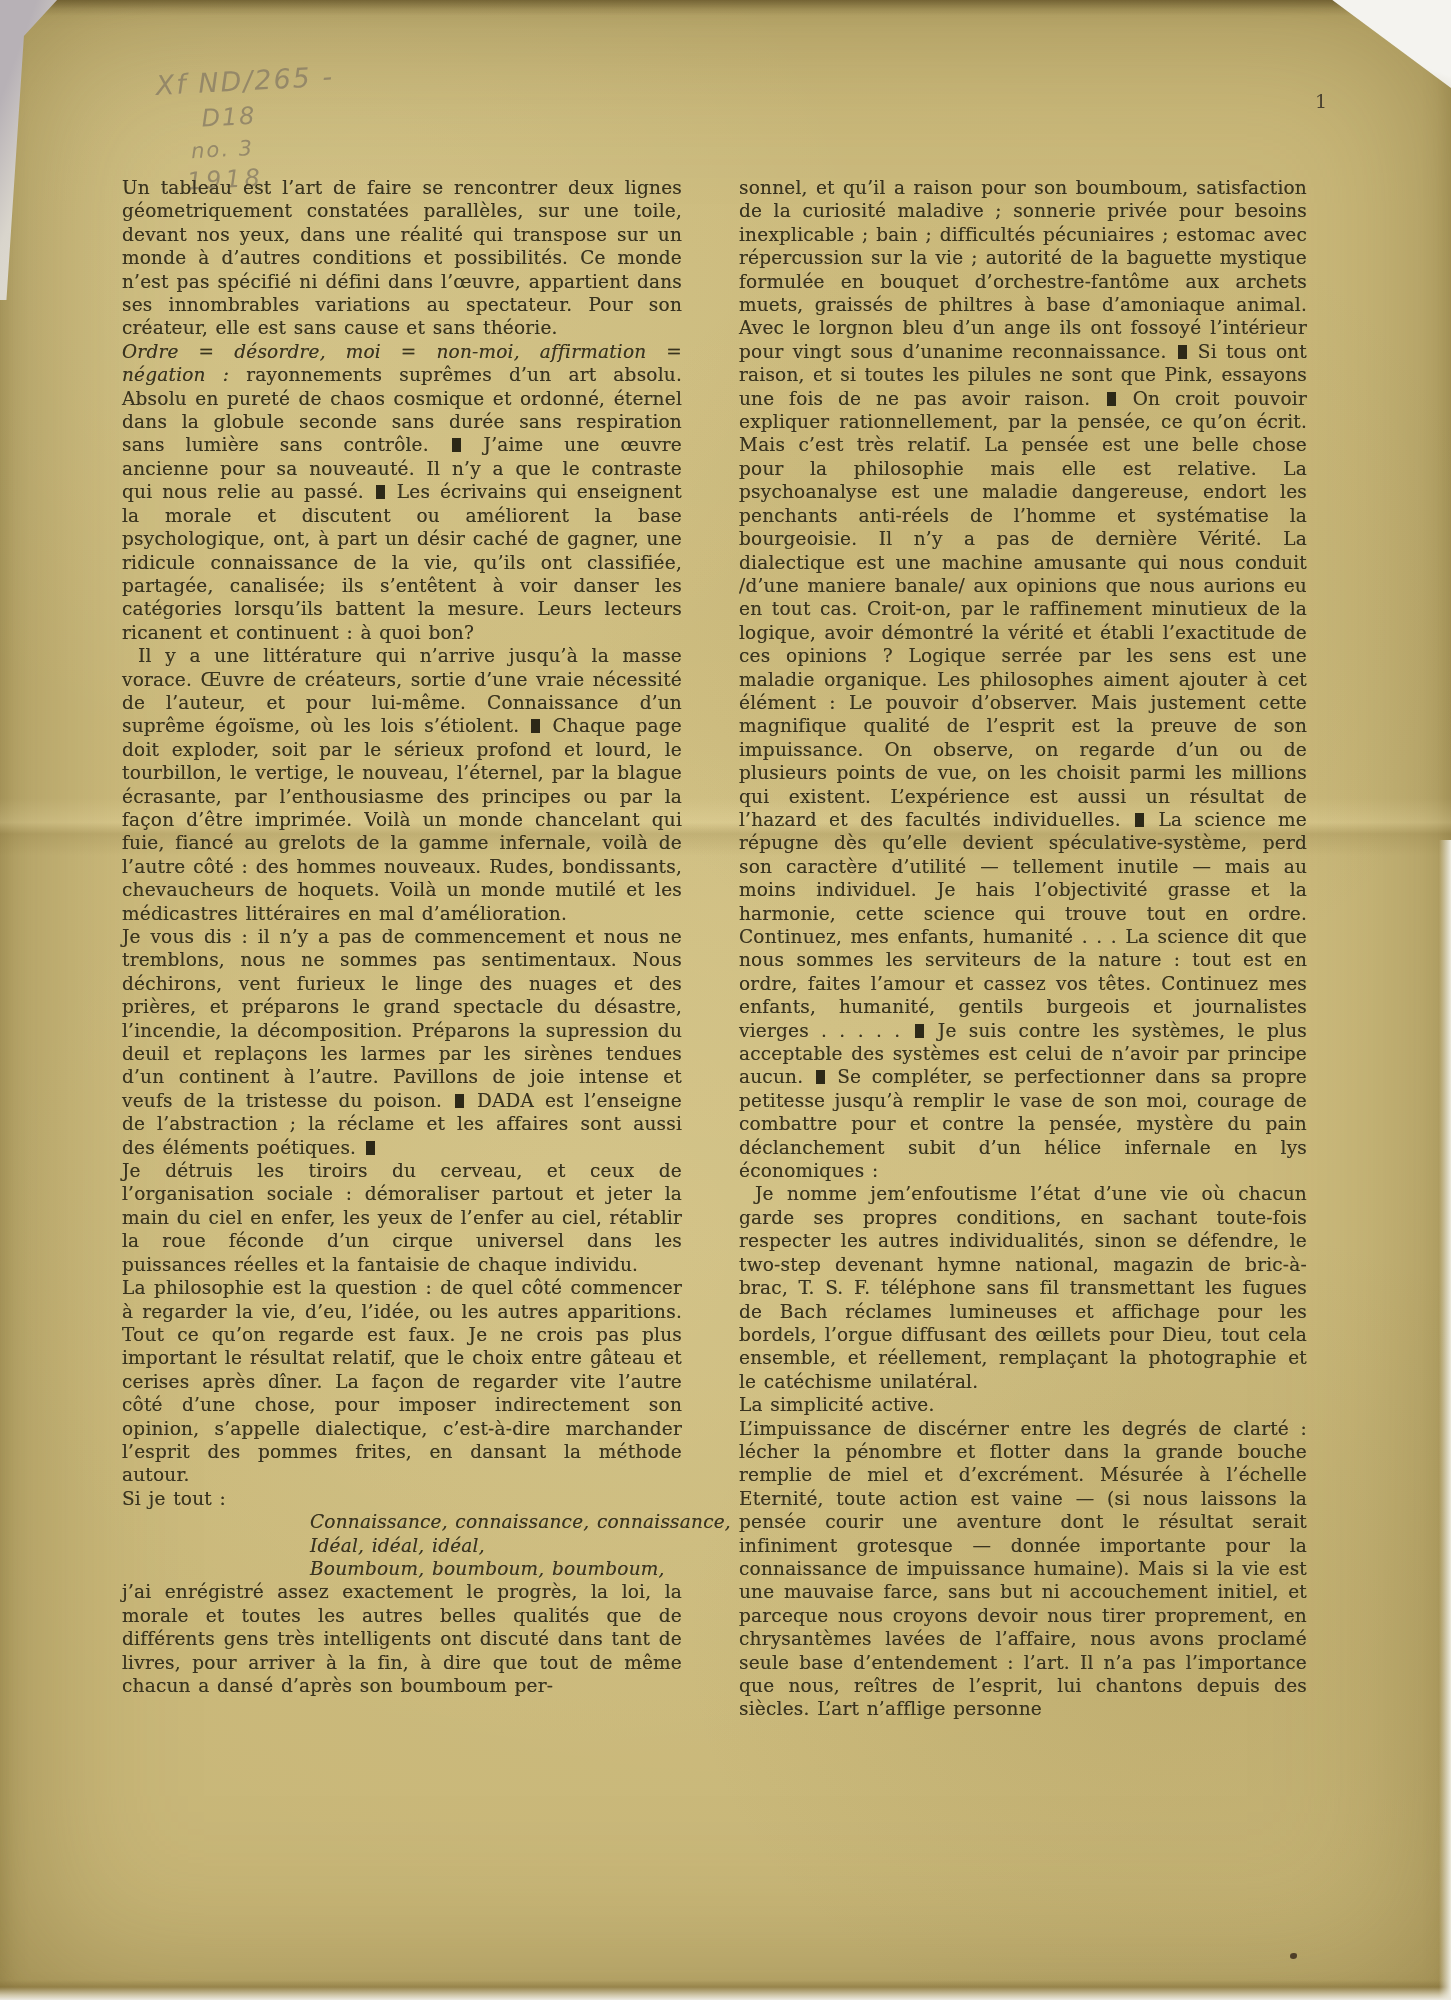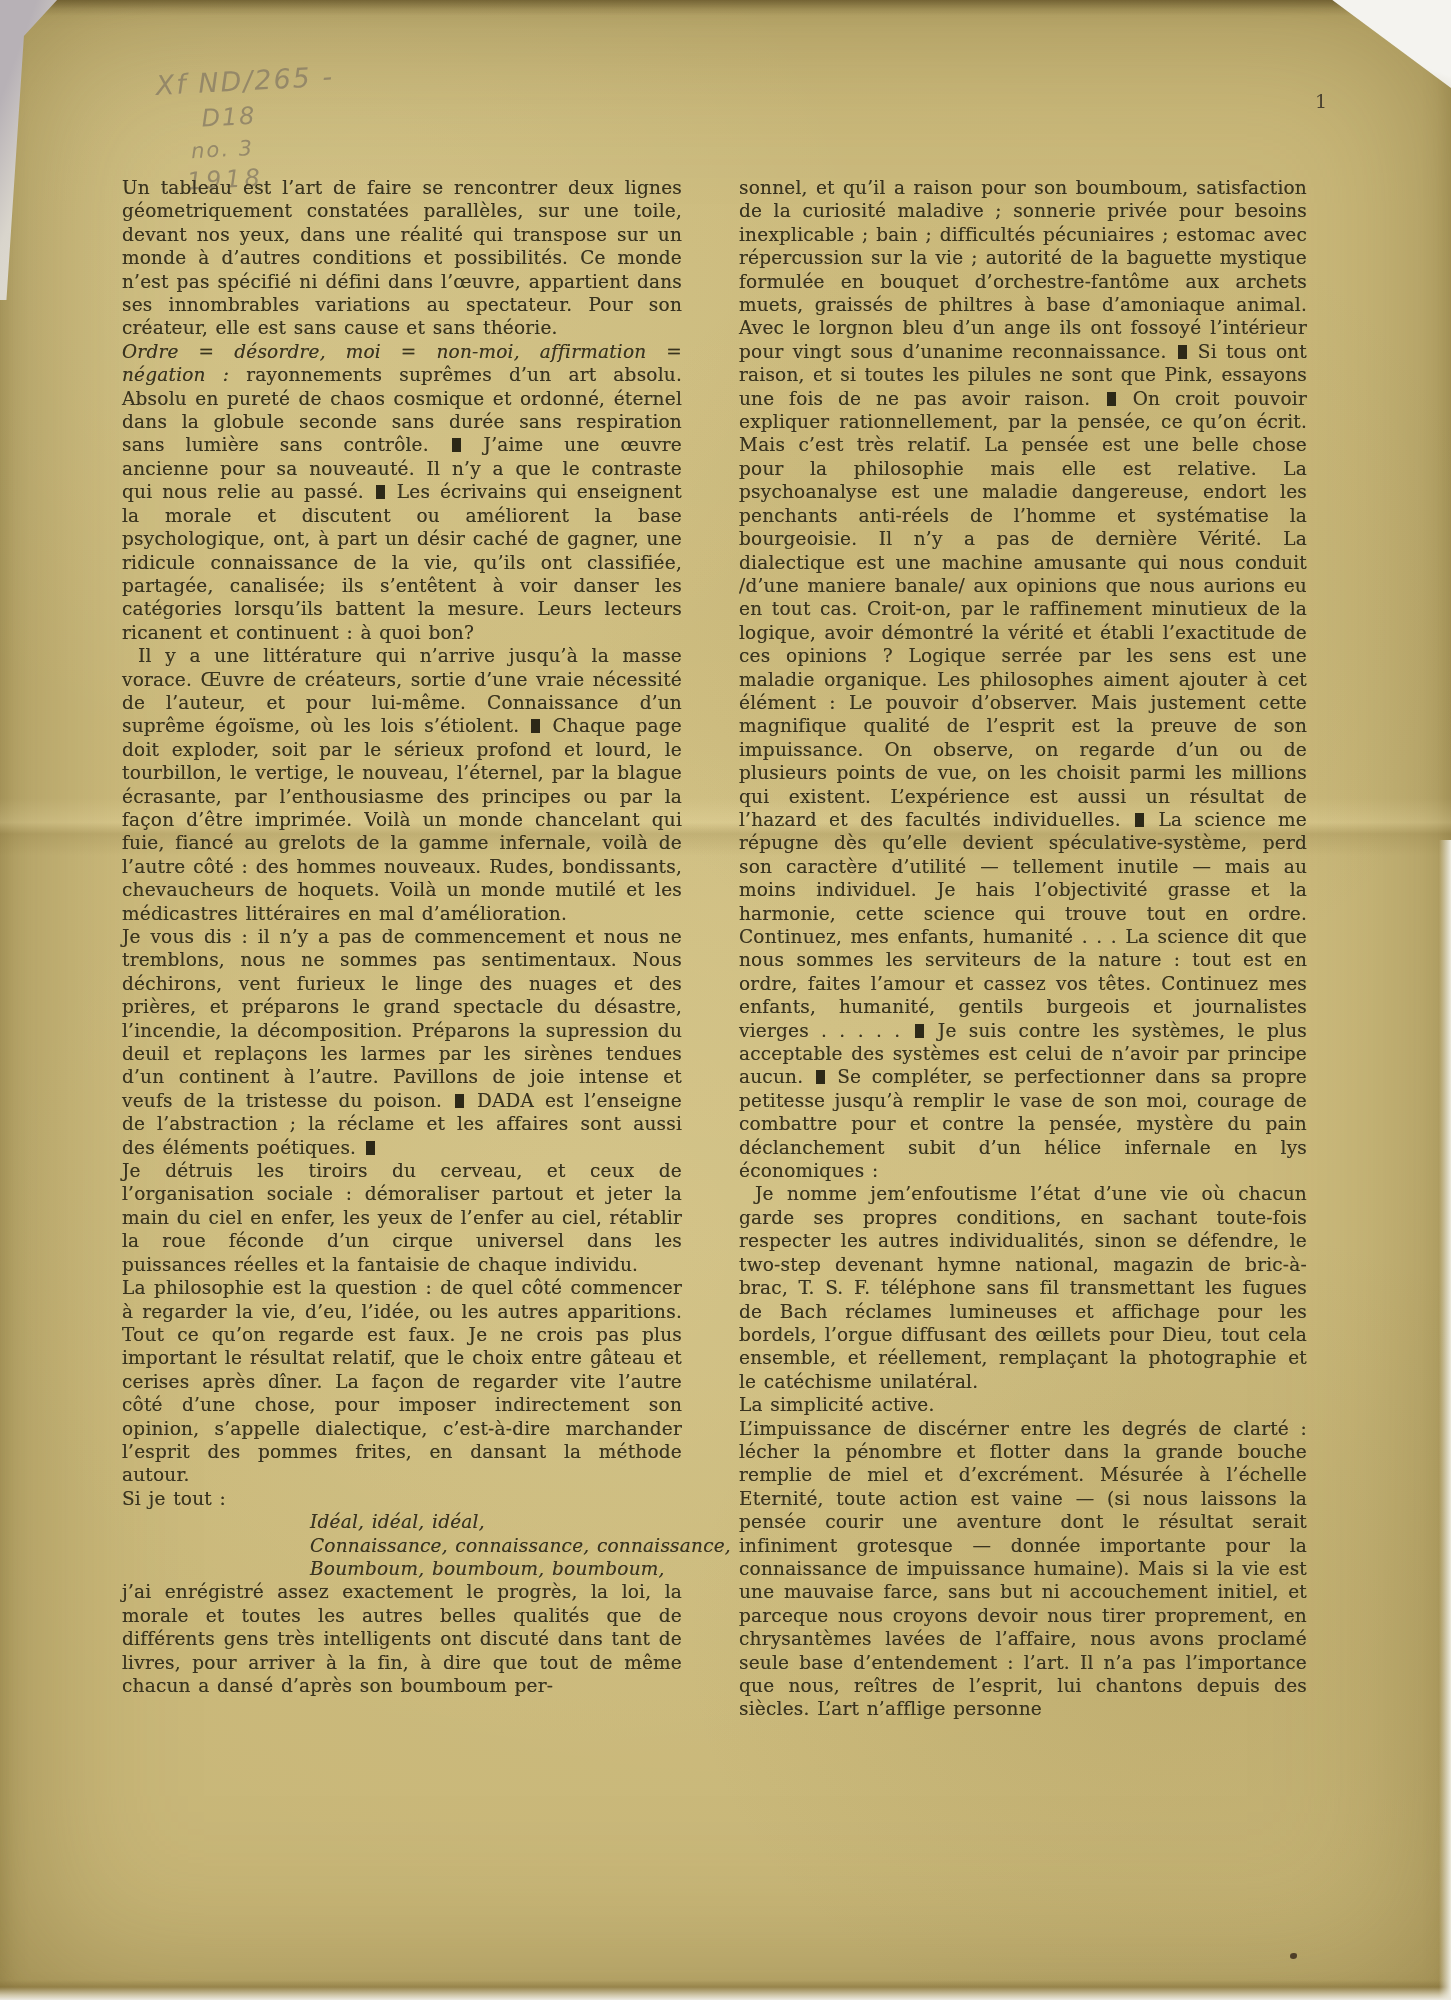--- a/index.html
+++ b/index.html
@@ -109,22 +109,22 @@
 <div class="page-number">1</div>
 
 <div class="column col-left">
     <p class="para"><span>Un tableau est l’art de faire se rencontrer deux lignes géometriquement constatées parallèles, sur une toile, devant nos yeux, dans une réalité qui transpose sur un monde à d’autres conditions et possibilités. Ce monde n’est pas spécifié ni défini dans l’œuvre, appartient dans ses innombrables variations au spectateur. Pour son créateur, elle est sans cause et sans théorie.</span></p>
     <p class="para"><span class="it">Ordre = désordre, moi = non-moi, affirmation = négation : </span><span>rayonnements suprêmes d’un art absolu. Absolu en pureté de chaos cosmique et ordonné, éternel dans la globule seconde sans durée sans respiration sans lumière sans contrôle. </span><span class="pmark"></span><span> J’aime une œuvre ancienne pour sa nouveauté. Il n’y a que le contraste qui nous relie au passé. </span><span class="pmark"></span><span> Les écrivains qui enseignent la morale et discutent ou améliorent la base psychologique, ont, à part un désir caché de gagner, une ridicule connaissance de la vie, qu’ils ont classifiée, partagée, canalisée; ils s’entêtent à voir danser les catégories lorsqu’ils battent la mesure. Leurs lecteurs ricanent et continuent : à quoi bon?</span></p>
     <p class="para indent"><span>Il y a une littérature qui n’arrive jusqu’à la masse vorace. Œuvre de créateurs, sortie d’une vraie nécessité de l’auteur, et pour lui-même. Connaissance d’un suprême égoïsme, où les lois s’étiolent. </span><span class="pmark"></span><span> Chaque page doit exploder, soit par le sérieux profond et lourd, le tourbillon, le vertige, le nouveau, l’éternel, par la blague écrasante, par l’enthousiasme des principes ou par la façon d’être imprimée. Voilà un monde chancelant qui fuie, fiancé au grelots de la gamme infernale, voilà de l’autre côté : des hommes nouveaux. Rudes, bondissants, chevaucheurs de hoquets. Voilà un monde mutilé et les médicastres littéraires en mal d’amélioration.</span></p>
     <p class="para"><span>Je vous dis : il n’y a pas de commencement et nous ne tremblons, nous ne sommes pas sentimentaux. Nous déchirons, vent furieux le linge des nuages et des prières, et préparons le grand spectacle du désastre, l’incendie, la décomposition. Préparons la supression du deuil et replaçons les larmes par les sirènes tendues d’un continent à l’autre. Pavillons de joie intense et veufs de la tristesse du poison. </span><span class="pmark"></span><span> DADA est l’enseigne de l’abstraction ; la réclame et les affaires sont aussi des éléments poétiques. </span><span class="pmark"></span><span></span></p>
     <p class="para"><span>Je détruis les tiroirs du cerveau, et ceux de l’organisation sociale : démoraliser partout et jeter la main du ciel en enfer, les yeux de l’enfer au ciel, rétablir la roue féconde d’un cirque universel dans les puissances réelles et la fantaisie de chaque individu.</span></p>
     <p class="para"><span>La philosophie est la question : de quel côté commencer à regarder la vie, d’eu, l’idée, ou les autres apparitions. Tout ce qu’on regarde est faux. Je ne crois pas plus important le résultat relatif, que le choix entre gâteau et cerises après dîner. La façon de regarder vite l’autre côté d’une chose, pour imposer indirectement son opinion, s’appelle dialectique, c’est-à-dire marchander l’esprit des pommes frites, en dansant la méthode autour.</span></p>
     <p class="para"><span>Si je tout :</span></p>
+    <div class="verse-line">Connaissance, connaissance, connaissance,</div>
     <div class="verse-line">Idéal, idéal, idéal,</div>
-    <div class="verse-line">Connaissance, connaissance, connaissance,</div>
     <div class="verse-line">Boumboum, boumboum, boumboum,</div>
     <p class="para"><span>j’ai enrégistré assez exactement le progrès, la loi, la morale et toutes les autres belles qualités que de différents gens très intelligents ont discuté dans tant de livres, pour arriver à la fin, à dire que tout de même chacun a dansé d’après son boumboum per-</span></p>
   </div>
 <div class="column col-right">
     <p class="para"><span>sonnel, et qu’il a raison pour son boumboum, satisfaction de la curiosité maladive ; sonnerie privée pour besoins inexplicable ; bain ; difficultés pécuniaires ; estomac avec répercussion sur la vie ; autorité de la baguette mystique formulée en bouquet d’orchestre-fantôme aux archets muets, graissés de philtres à base d’amoniaque animal. Avec le lorgnon bleu d’un ange ils ont fossoyé l’intérieur pour vingt sous d’unanime reconnaissance. </span><span class="pmark"></span><span> Si tous ont raison, et si toutes les pilules ne sont que Pink, essayons une fois de ne pas avoir raison. </span><span class="pmark"></span><span> On croit pouvoir expliquer rationnellement, par la pensée, ce qu’on écrit. Mais c’est très relatif. La pensée est une belle chose pour la philosophie mais elle est relative. La psychoanalyse est une maladie dangereuse, endort les penchants anti-réels de l’homme et systématise la bourgeoisie. Il n’y a pas de dernière Vérité. La dialectique est une machine amusante qui nous conduit /d’une maniere banale/ aux opinions que nous aurions eu en tout cas. Croit-on, par le raffinement minutieux de la logique, avoir démontré la vérité et établi l’exactitude de ces opinions ? Logique serrée par les sens est une maladie organique. Les philosophes aiment ajouter à cet élément : Le pouvoir d’observer. Mais justement cette magnifique qualité de l’esprit est la preuve de son impuissance. On observe, on regarde d’un ou de plusieurs points de vue, on les choisit parmi les millions qui existent. L’expérience est aussi un résultat de l’hazard et des facultés individuelles. </span><span class="pmark"></span><span> La science me répugne dès qu’elle devient spéculative-système, perd son caractère d’utilité — tellement inutile — mais au moins individuel. Je hais l’objectivité grasse et la harmonie, cette science qui trouve tout en ordre. Continuez, mes enfants, humanité . . . La science dit que nous sommes les serviteurs de la nature : tout est en ordre, faites l’amour et cassez vos têtes. Continuez mes enfants, humanité, gentils burgeois et journalistes vierges . . . . . </span><span class="pmark"></span><span> Je suis contre les systèmes, le plus acceptable des systèmes est celui de n’avoir par principe aucun. </span><span class="pmark"></span><span> Se compléter, se perfectionner dans sa propre petitesse jusqu’à remplir le vase de son moi, courage de combattre pour et contre la pensée, mystère du pain déclanchement subit d’un hélice infernale en lys économiques :</span></p>
     <p class="para indent"><span>Je nomme jem’enfoutisme l’état d’une vie où chacun garde ses propres conditions, en sachant toute-fois respecter les autres individualités, sinon se défendre, le two-step devenant hymne national, magazin de bric-à-brac, T. S. F. téléphone sans fil transmettant les fugues de Bach réclames lumineuses et affichage pour les bordels, l’orgue diffusant des œillets pour Dieu, tout cela ensemble, et réellement, remplaçant la photographie et le catéchisme unilatéral.</span></p>
     <p class="para"><span>La simplicité active.</span></p>
     <p class="para"><span>L’impuissance de discérner entre les degrés de clarté : lécher la pénombre et flotter dans la grande bouche remplie de miel et d’excrément. Mésurée à l’échelle Eternité, toute action est vaine — (si nous laissons la pensée courir une aventure dont le résultat serait infiniment grotesque — donnée importante pour la connaissance de impuissance humaine). Mais si la vie est une mauvaise farce, sans but ni accouchement initiel, et parceque nous croyons devoir nous tirer proprement, en chrysantèmes lavées de l’affaire, nous avons proclamé seule base d’entendement : l’art. Il n’a pas l’importance que nous, reîtres de l’esprit, lui chantons depuis des siècles. L’art n’afflige personne</span></p>
   </div>
 

